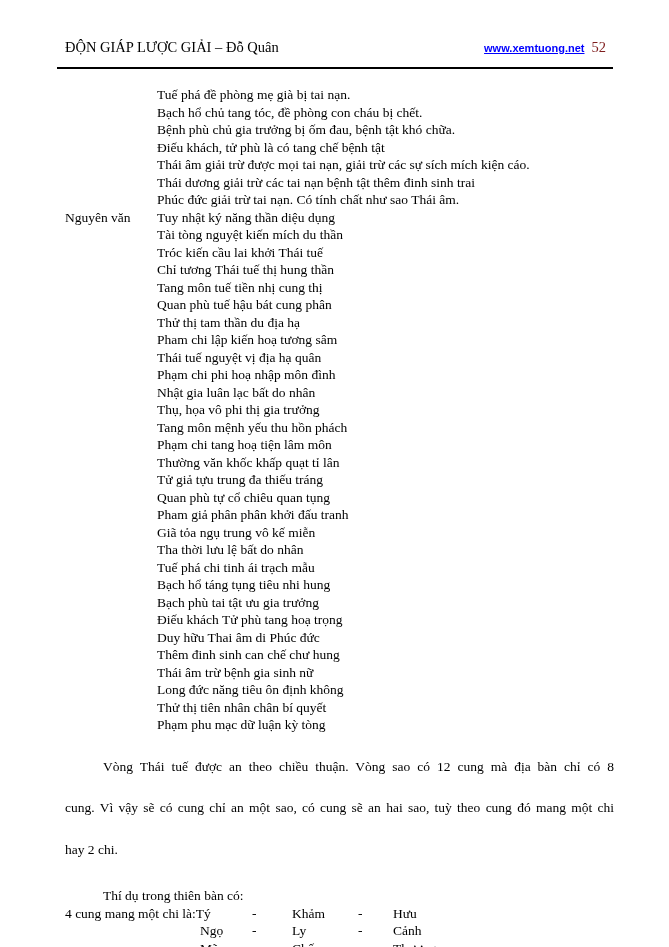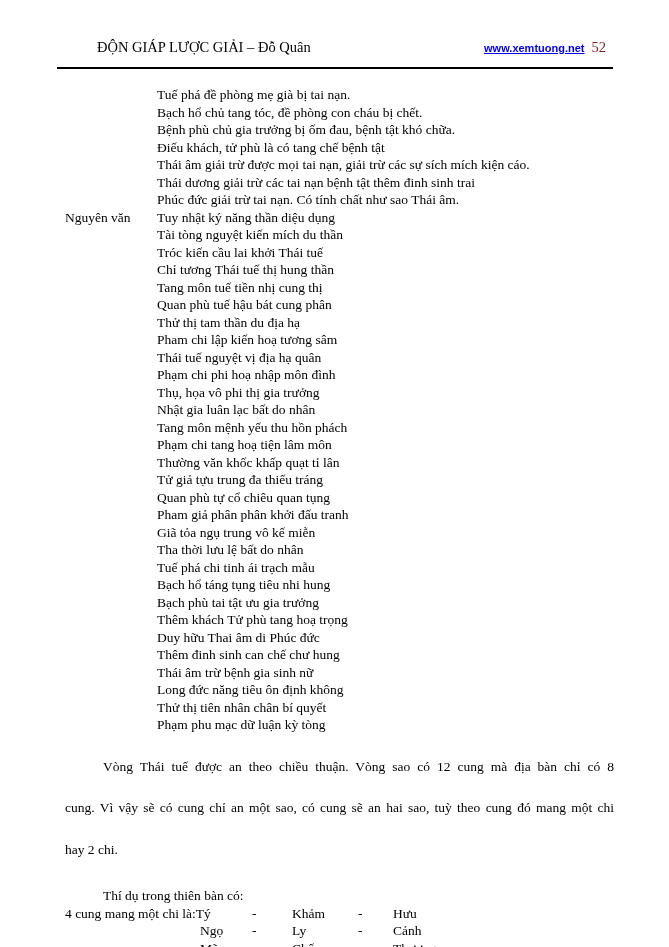--- a/index.html
+++ b/index.html
@@ -2,21 +2,21 @@
 <html><head>
 <meta charset="utf-8">
 <style>
   html,body{margin:0;padding:0;background:#ffffff;}
   .page{
     position:relative;width:669px;height:947px;background:#ffffff;overflow:hidden;
     font-family:"Liberation Serif","DejaVu Serif",serif;
     font-size:13.5px;line-height:17.5px;color:#000000;
   }
   .header{position:absolute;top:39px;left:65px;width:541px;display:flex;justify-content:space-between;align-items:baseline;}
-  .header-title{font-size:14.5px;white-space:nowrap;margin-left:32px;}
+  .header-title{font-size:14.5px;white-space:nowrap;}
   .header-right{white-space:nowrap;display:flex;align-items:baseline;gap:7px;}
   .site-link{
     font-family:"Liberation Sans","DejaVu Sans",sans-serif;
     font-weight:700;font-size:11px;color:#0000ff;text-decoration:underline;cursor:pointer;
   }
   .page-num{font-size:14.5px;color:#7f1d1d;}
   .header-rule{position:absolute;top:67px;left:57px;width:556px;height:2px;background:#000000;}
   .content{position:absolute;top:86px;left:0;width:669px;}
   .line{white-space:nowrap;}
   .poem{margin-left:157px;}
@@ -82,23 +82,23 @@
         <div class="line">Quan phù tuế hậu bát cung phân</div>
 
         <div class="line">Thử thị tam thần du địa hạ</div>
 
         <div class="line">Pham chi lập kiến hoạ tương sâm</div>
 
         <div class="line">Thái tuế nguyệt vị địa hạ quân</div>
 
         <div class="line">Phạm chi phi hoạ nhập môn đình</div>
 
+        <div class="line">Nhật gia luân lạc bất do nhân</div>
+
         <div class="line">Thụ, họa vô phi thị gia trưởng</div>
-
-        <div class="line">Nhật gia luân lạc bất do nhân</div>
 
         <div class="line">Tang môn mệnh yếu thu hồn phách</div>
 
         <div class="line">Phạm chi tang hoạ tiện lâm môn</div>
 
         <div class="line">Thường văn khốc khấp quạt tỉ lân</div>
 
         <div class="line">Tử giả tựu trung đa thiếu tráng</div>
 
         <div class="line">Quan phù tự cổ chiêu quan tụng</div>
@@ -108,21 +108,21 @@
         <div class="line">Giã tỏa ngụ trung vô kế miễn</div>
 
         <div class="line">Tha thời lưu lệ bất do nhân</div>
 
         <div class="line">Tuế phá chi tinh ái trạch mẫu</div>
 
         <div class="line">Bạch hổ táng tụng tiêu nhi hung</div>
 
         <div class="line">Bạch phù tai tật ưu gia trưởng</div>
 
-        <div class="line">Thêm khách Tử phù tang hoạ trọng</div>
+        <div class="line">Điếu khách Tử phù tang hoạ trọng</div>
 
         <div class="line">Duy hữu Thai âm di Phúc đức</div>
 
         <div class="line">Thêm đinh sinh can chế chư hung</div>
 
         <div class="line">Thái âm trừ bệnh gia sinh nữ</div>
 
         <div class="line">Long đức năng tiêu ôn định không</div>
 
         <div class="line">Thử thị tiên nhân chân bí quyết</div>

